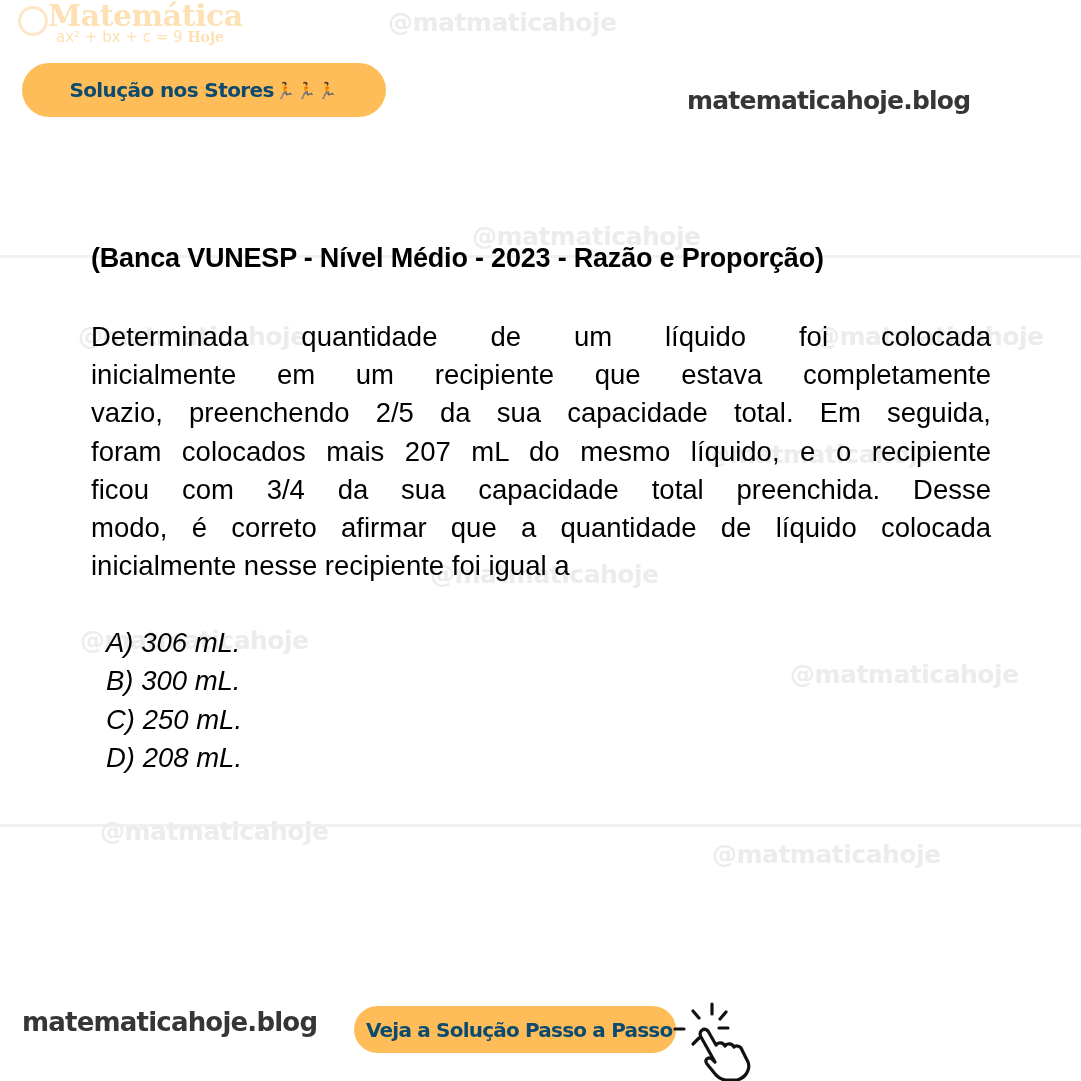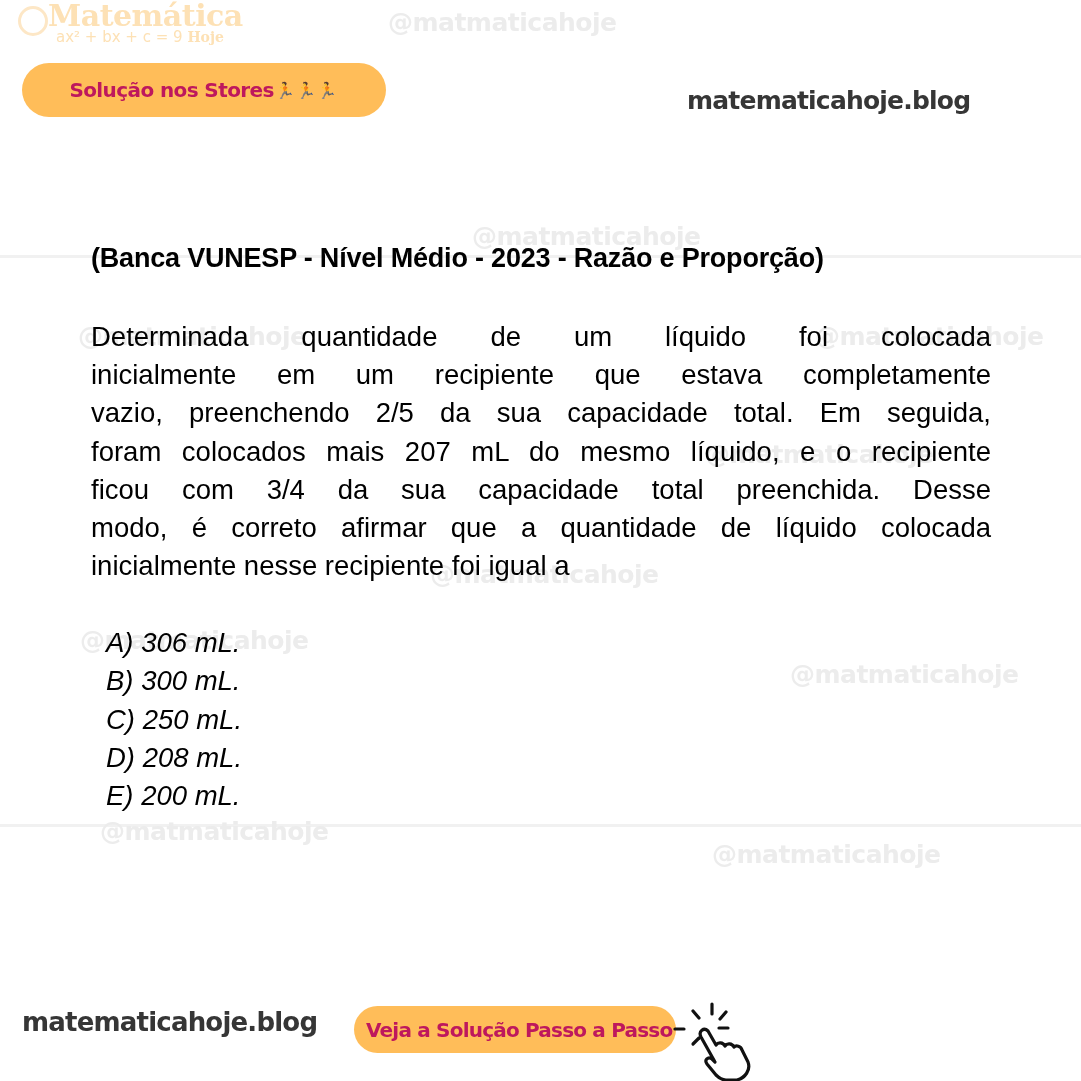--- a/index.html
+++ b/index.html
@@ -30,21 +30,21 @@
   .logo-formula b { font-family: "DejaVu Serif", serif; font-size: 14px; }
   .logo-globe {
     position: absolute; left: 2px; top: 6px; width: 30px; height: 30px;
     border-radius: 50%; border: 3px solid #fde7c6; box-sizing: border-box;
   }
 
   
   .pill {
     position: absolute; background: #ffbd59; border-radius: 30px;
     display: flex; align-items: center; justify-content: center;
-    font-family: "DejaVu Sans", sans-serif; font-weight: bold; color: #be185d;
+    font-family: "DejaVu Sans", sans-serif; font-weight: bold; color: #0c4a6e;
     box-sizing: border-box; white-space: nowrap;
   }
   .pill-top { left: 22px; top: 63px; width: 364px; height: 54px; font-size: 20px; letter-spacing: -0.6px; }
   .pill-bottom { left: 354px; top: 1006px; width: 322px; height: 47px; font-size: 20px; letter-spacing: -0.8px; justify-content: flex-start; padding-left: 12px; }
   .runners { margin-left: 2px; font-size: 16px; letter-spacing: 1px; }
 
   .blog {
     position: absolute; font-family: "DejaVu Sans", sans-serif; font-weight: bold;
     color: #363636; white-space: nowrap; letter-spacing: -0.8px;
   }
@@ -109,21 +109,20 @@
   <span class="line">ficou com 3/4  da sua capacidade total preenchida. Desse</span>
   <span class="line">modo, é correto afirmar que a quantidade de líquido colocada</span>
   <span class="line last">inicialmente nesse recipiente foi igual a</span>
 </div>
 
 <div class="options">
   <div>A) 306 mL.</div>
   <div>B) 300 mL.</div>
   <div>C) 250 mL.</div>
   <div>D) 208 mL.</div>
-  <div>E) 200 mL.</div>
 </div>
 
 <div class="blog blog-bottom">matematicahoje.blog</div>
 <div class="pill pill-bottom">
   <span>Veja a Solução Passo a Passo</span>
 </div>
 <svg class="hand" viewBox="0 0 90 81">
   <g fill="none" stroke="#111" stroke-width="3.2" stroke-linecap="round" stroke-linejoin="round">
 
     <line x1="7" y1="29" x2="16" y2="29"></line>

